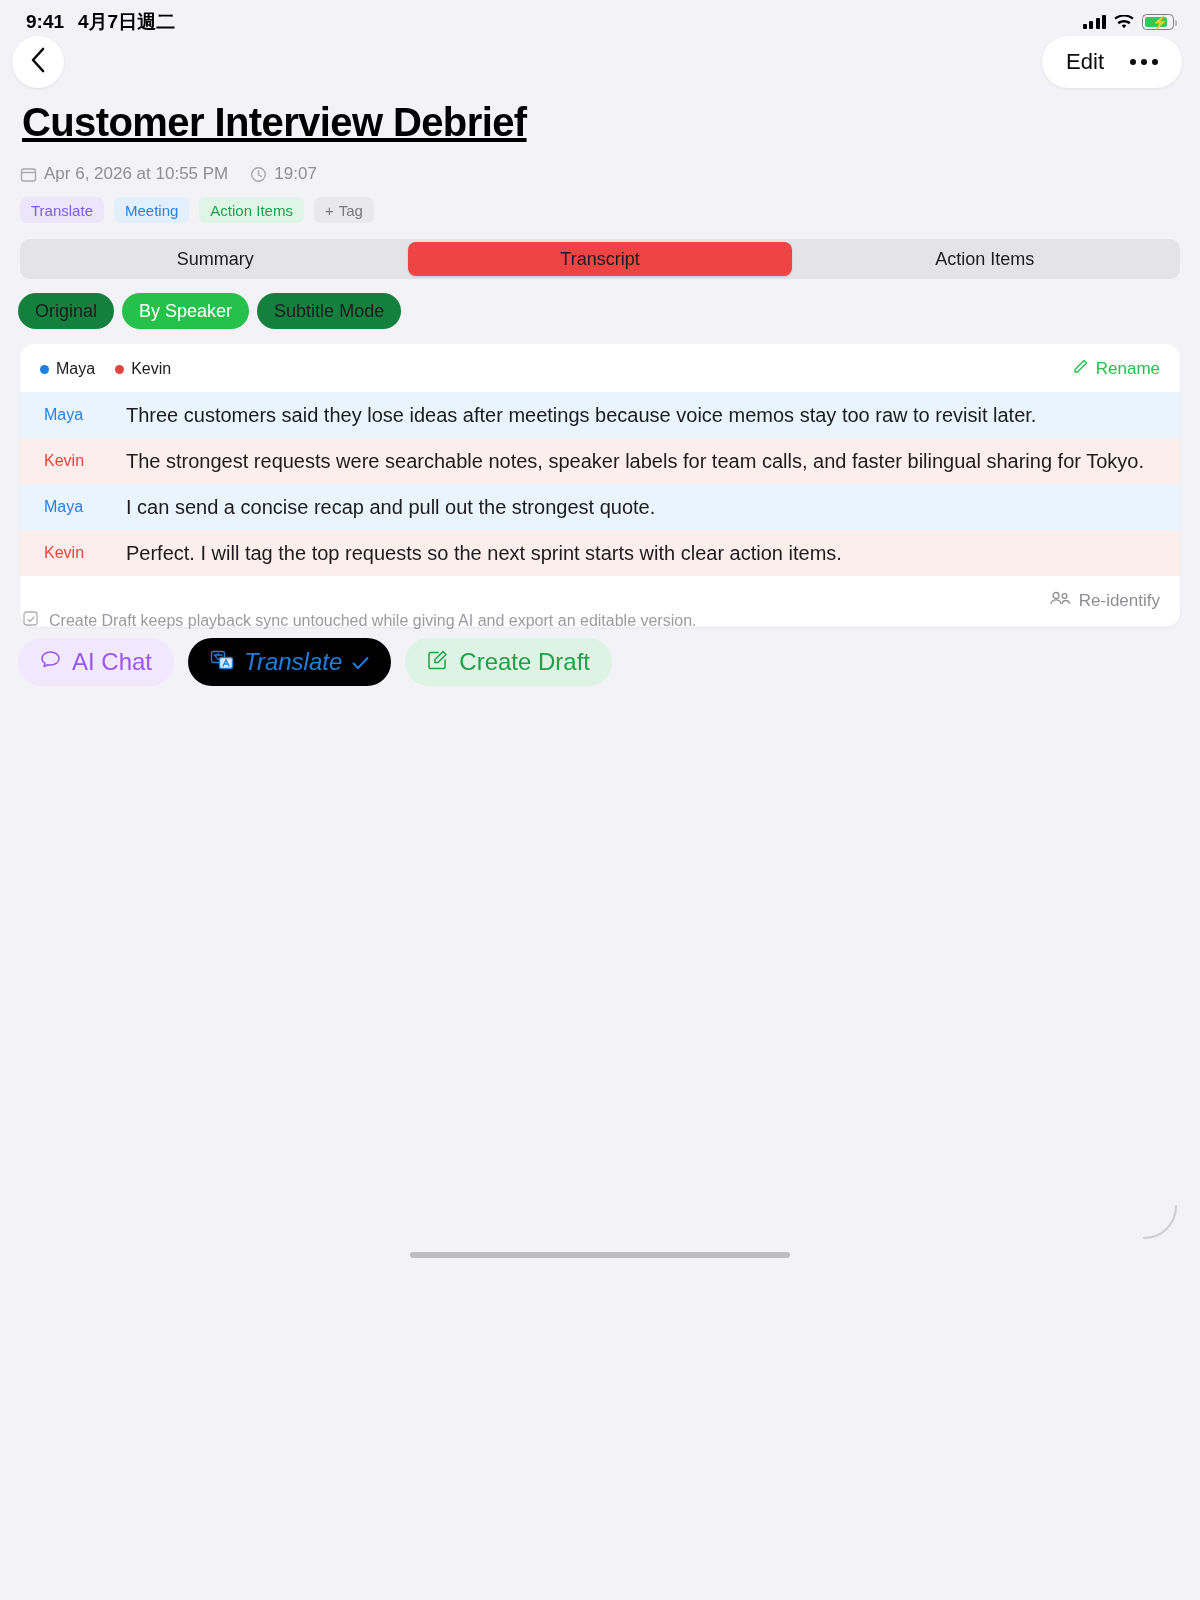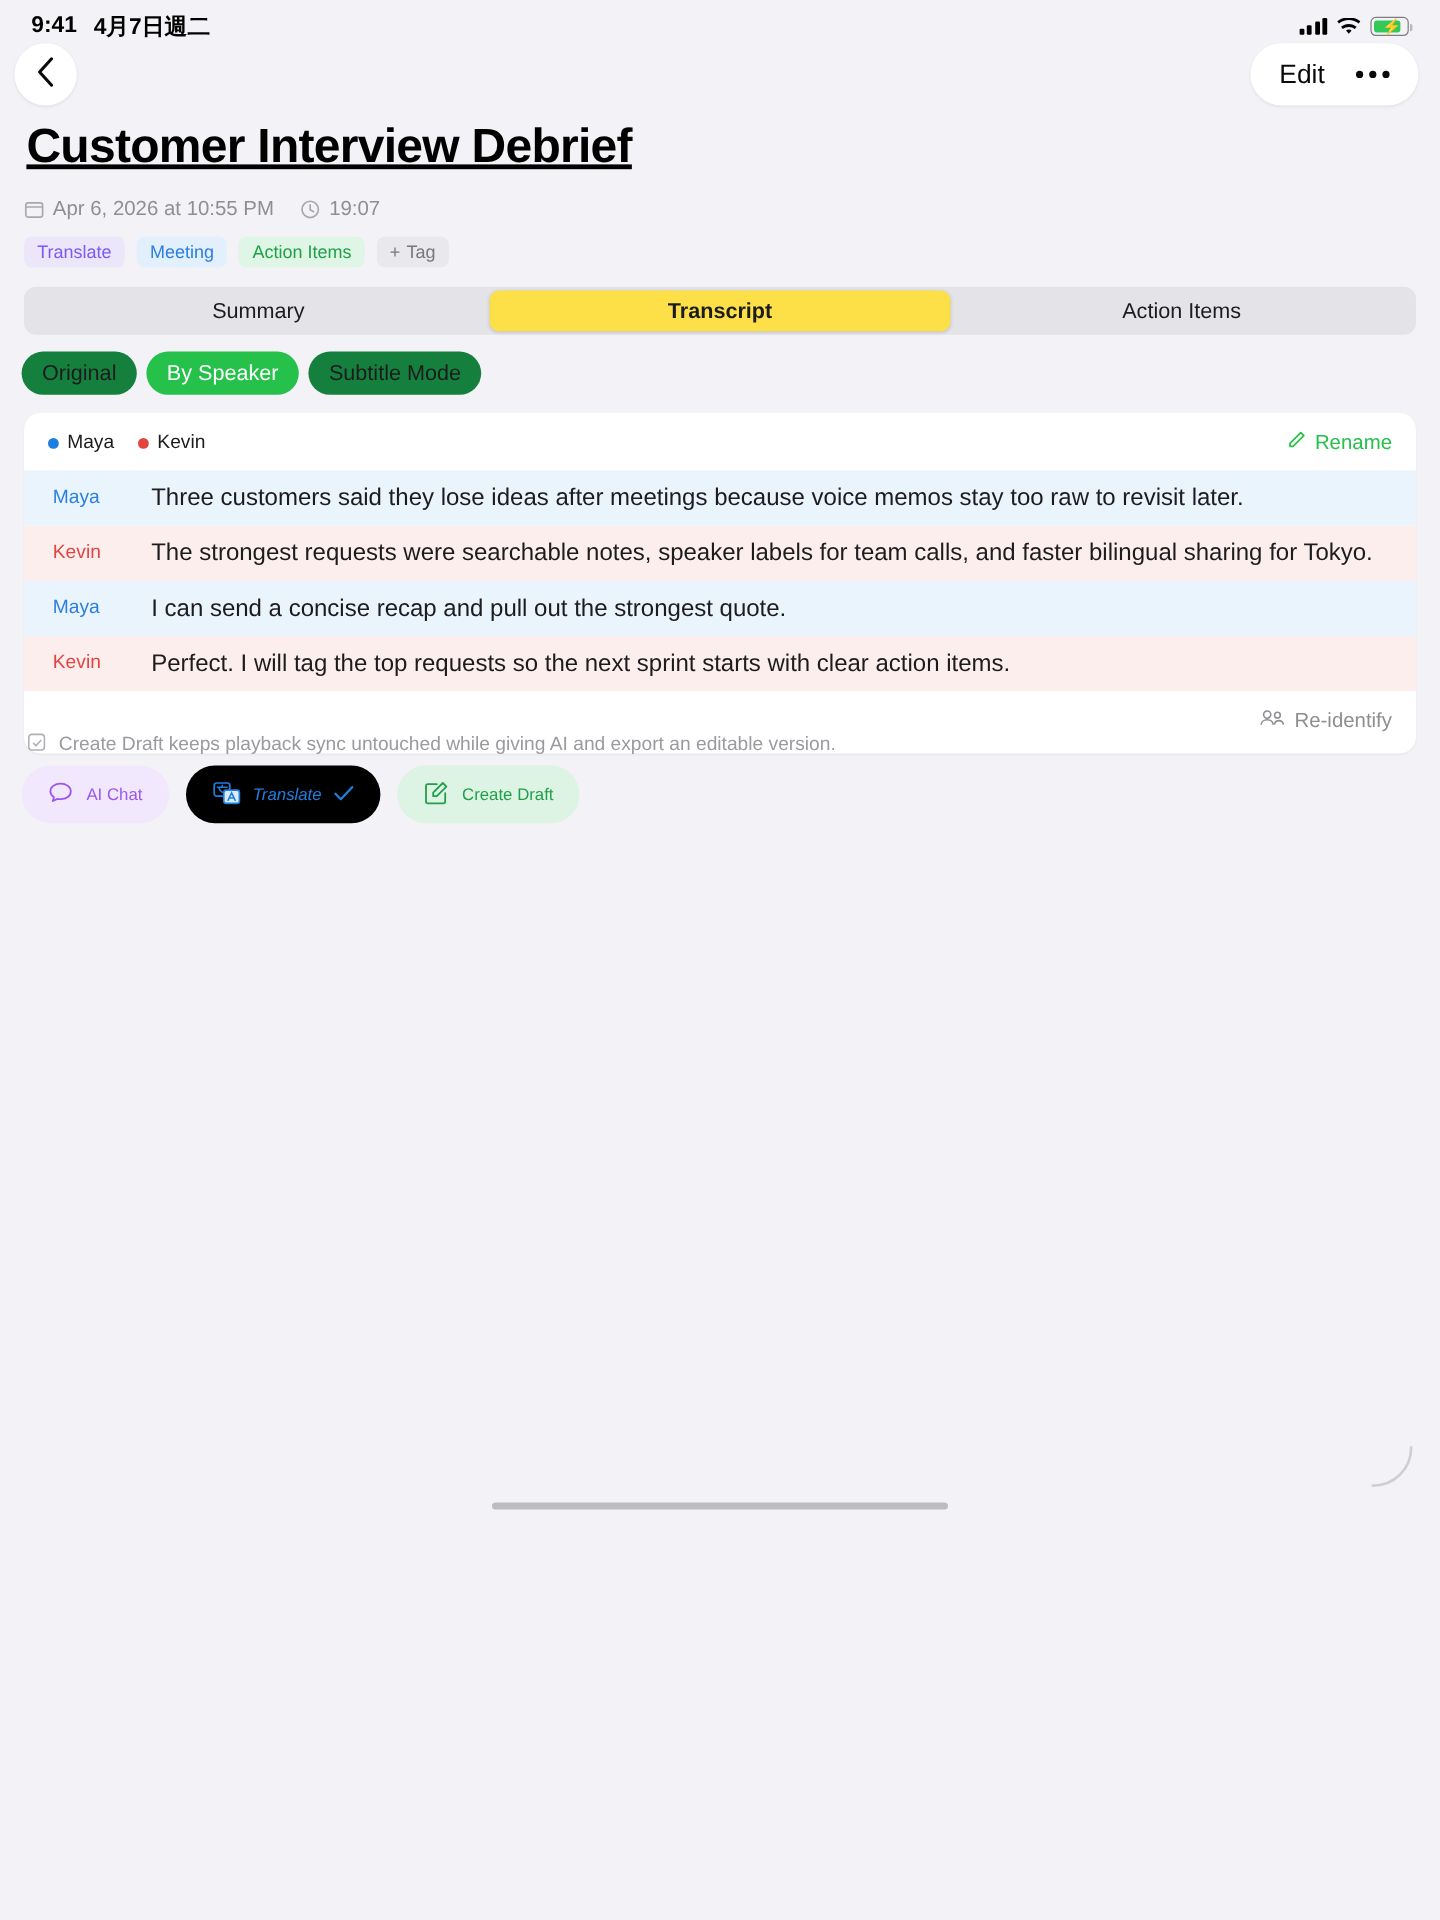--- a/index.html
+++ b/index.html
@@ -77,21 +77,21 @@
 
   
   .segmented {
     position: absolute; left: 20px; top: 239px; width: 1160px; height: 40px;
     background: #e3e3e8; border-radius: 10px; display: flex; padding: 3px;
   }
   .seg {
     flex: 1; display: flex; align-items: center; justify-content: center;
     font-size: 18px; color: #1c1c1e; border-radius: 8px;
   }
-  .seg.active { background: #fde047; box-shadow: 0 1px 3px rgba(0,0,0,0.12); font-weight: 700; }
+  .seg.active { background: #ef4444; box-shadow: 0 1px 3px rgba(0,0,0,0.12); font-weight: 400; }
 
   
   .modes { position: absolute; left: 18px; top: 293px; display: flex; gap: 8px; }
   .mode {
     height: 36px; padding: 0 17px; border-radius: 18px; background: #15803d;
     display: flex; align-items: center; font-size: 18px; color: #1c1c1e;
   }
   .mode.active { background: #26c14b; color: #fff; }
 
   
@@ -125,21 +125,21 @@
   
   .hint {
     position: absolute; left: 22px; top: 610px; display: flex; align-items: center; gap: 10px;
     font-size: 16px; color: #9a9aa0;
   }
 
   
   .actions { position: absolute; left: 18px; top: 638px; display: flex; gap: 14px; }
   .act {
     height: 48px; border-radius: 24px; padding: 0 22px; display: flex; align-items: center; gap: 10px;
-    font-size: 14px;
+    font-size: 24px;
   }
   .act-ai { background: #f1e8fd; color: #9a57ef; }
   .act-tr { background: #000000; color: #1f7fe0; font-style: italic; }
   .act-cd { background: #ddf3e3; color: #21a04a; }
 
   
   .home-ind {
     position: absolute; bottom: 10px; left: 50%; transform: translateX(-50%);
     width: 380px; height: 6px; background: #1c1c1e; border-radius: 3px; opacity: 0.25;
   }

